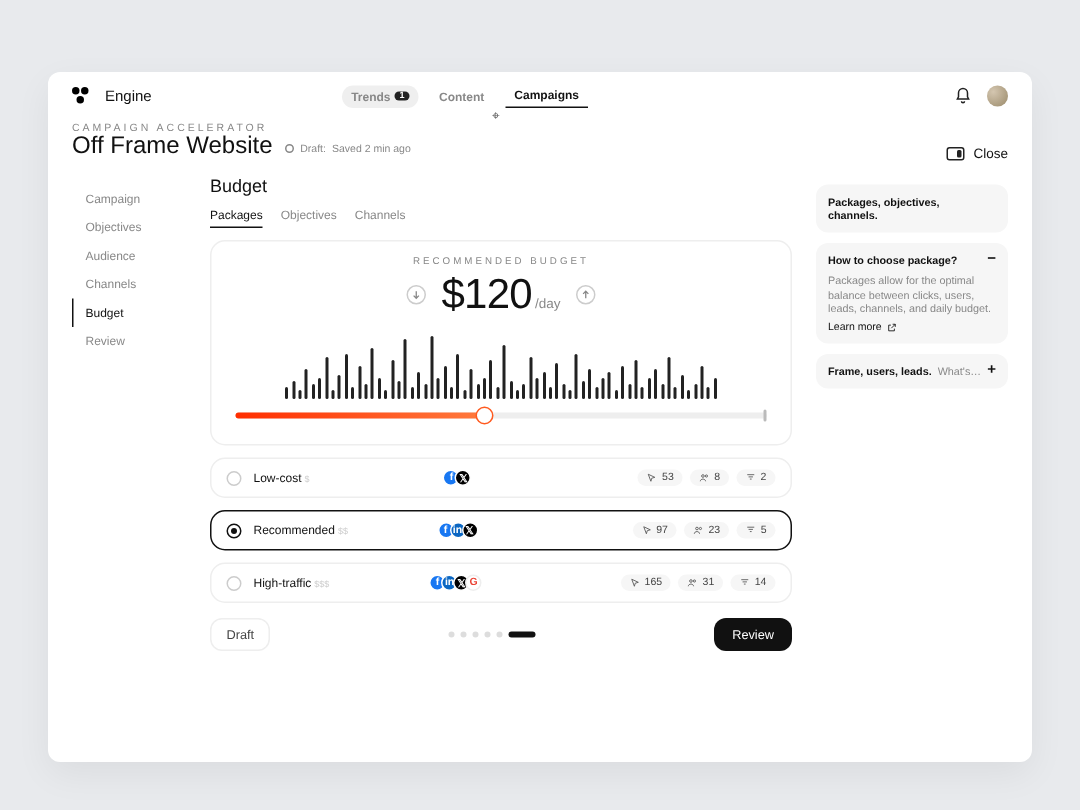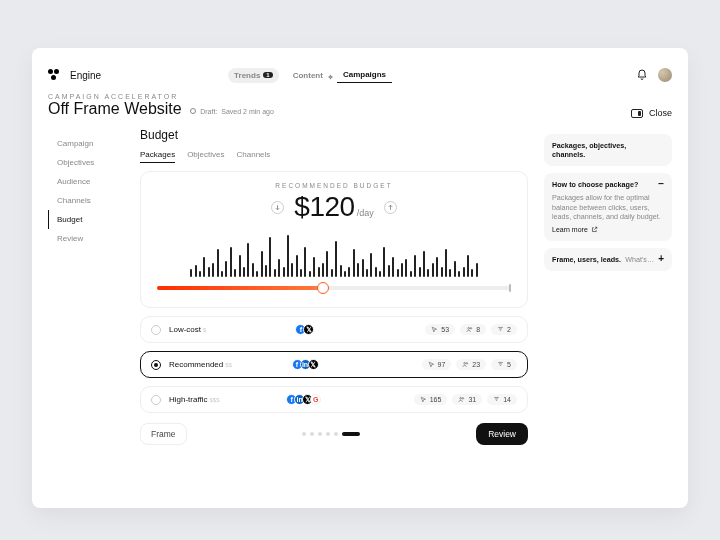--- a/index.html
+++ b/index.html
@@ -27,21 +27,20 @@
   position:absolute;left:32px;top:48px;right:32px;bottom:32px;
   background:var(--card-bg);
   border-radius:8px;
   box-shadow:0 8px 24px rgba(0,0,0,.06);
   display:flex;flex-direction:column;
 }
 
 .topbar{
   display:flex;align-items:center;gap:10px;
   padding:8px 16px 6px;
-  margin-top:11px;
 }
 .logo-dots{width:12px;height:12px;position:relative;}
 .logo-dots span{position:absolute;width:5px;height:5px;background:#000;border-radius:50%;}
 .logo-dots span:nth-child(1){left:0;top:0;}
 .logo-dots span:nth-child(2){left:6px;top:0;}
 .logo-dots span:nth-child(3){left:3px;top:6px;}
 .brand{font-size:10px;font-weight:500;}
 .top-tabs{display:flex;gap:8px;align-items:center;margin-left:auto;margin-right:auto;}
 .top-tab{font-size:8px;color:var(--muted);padding:3px 6px;border-radius:10px;font-weight:bold;}
 .top-tab.badge{background:#efefef;display:flex;align-items:center;gap:3px;}
@@ -355,21 +354,21 @@
                   <circle cx="17" cy="8" r="2.5"></circle>
                 </svg> 31</div>
               <div class="stat"><svg viewBox="0 0 24 24" fill="none" stroke="#555" stroke-width="2">
                   <path d="M4 5h16M7 10h10M10 15h4"></path>
                 </svg> 14</div>
             </div>
           </div>
         </div>
 
       <div class="footer-row">
-        <button class="back-btn">Frame</button>
+        <button class="back-btn">Draft</button>
         <div class="stepper" id="stepper">
             <div class="step"></div>
             <div class="step"></div>
             <div class="step"></div>
             <div class="step"></div>
             <div class="step"></div>
             <div class="step long"></div>
           </div>
         <button class="review-btn">Review</button>
       </div>

